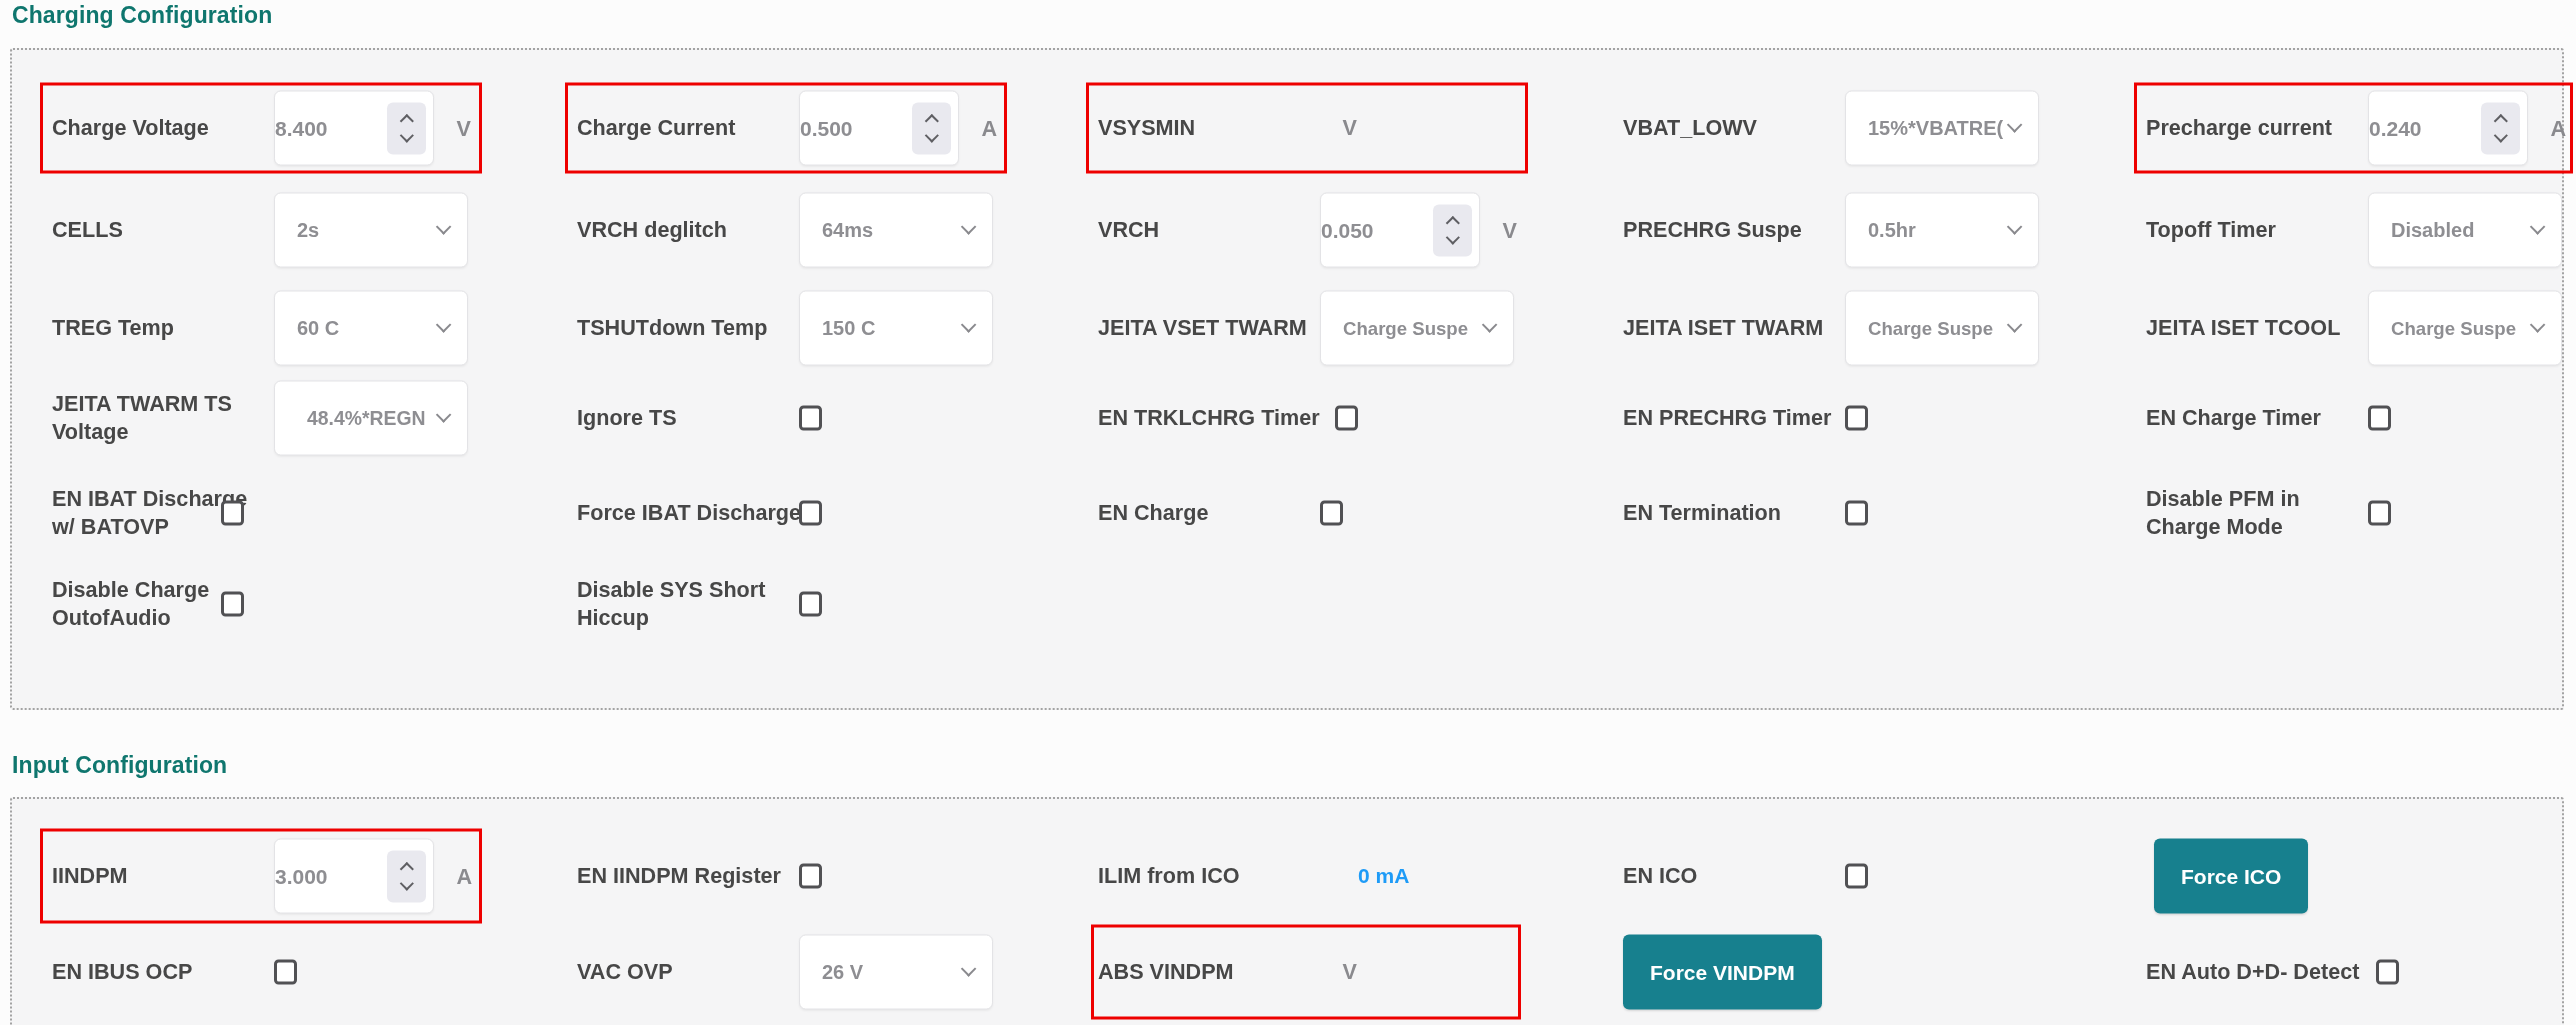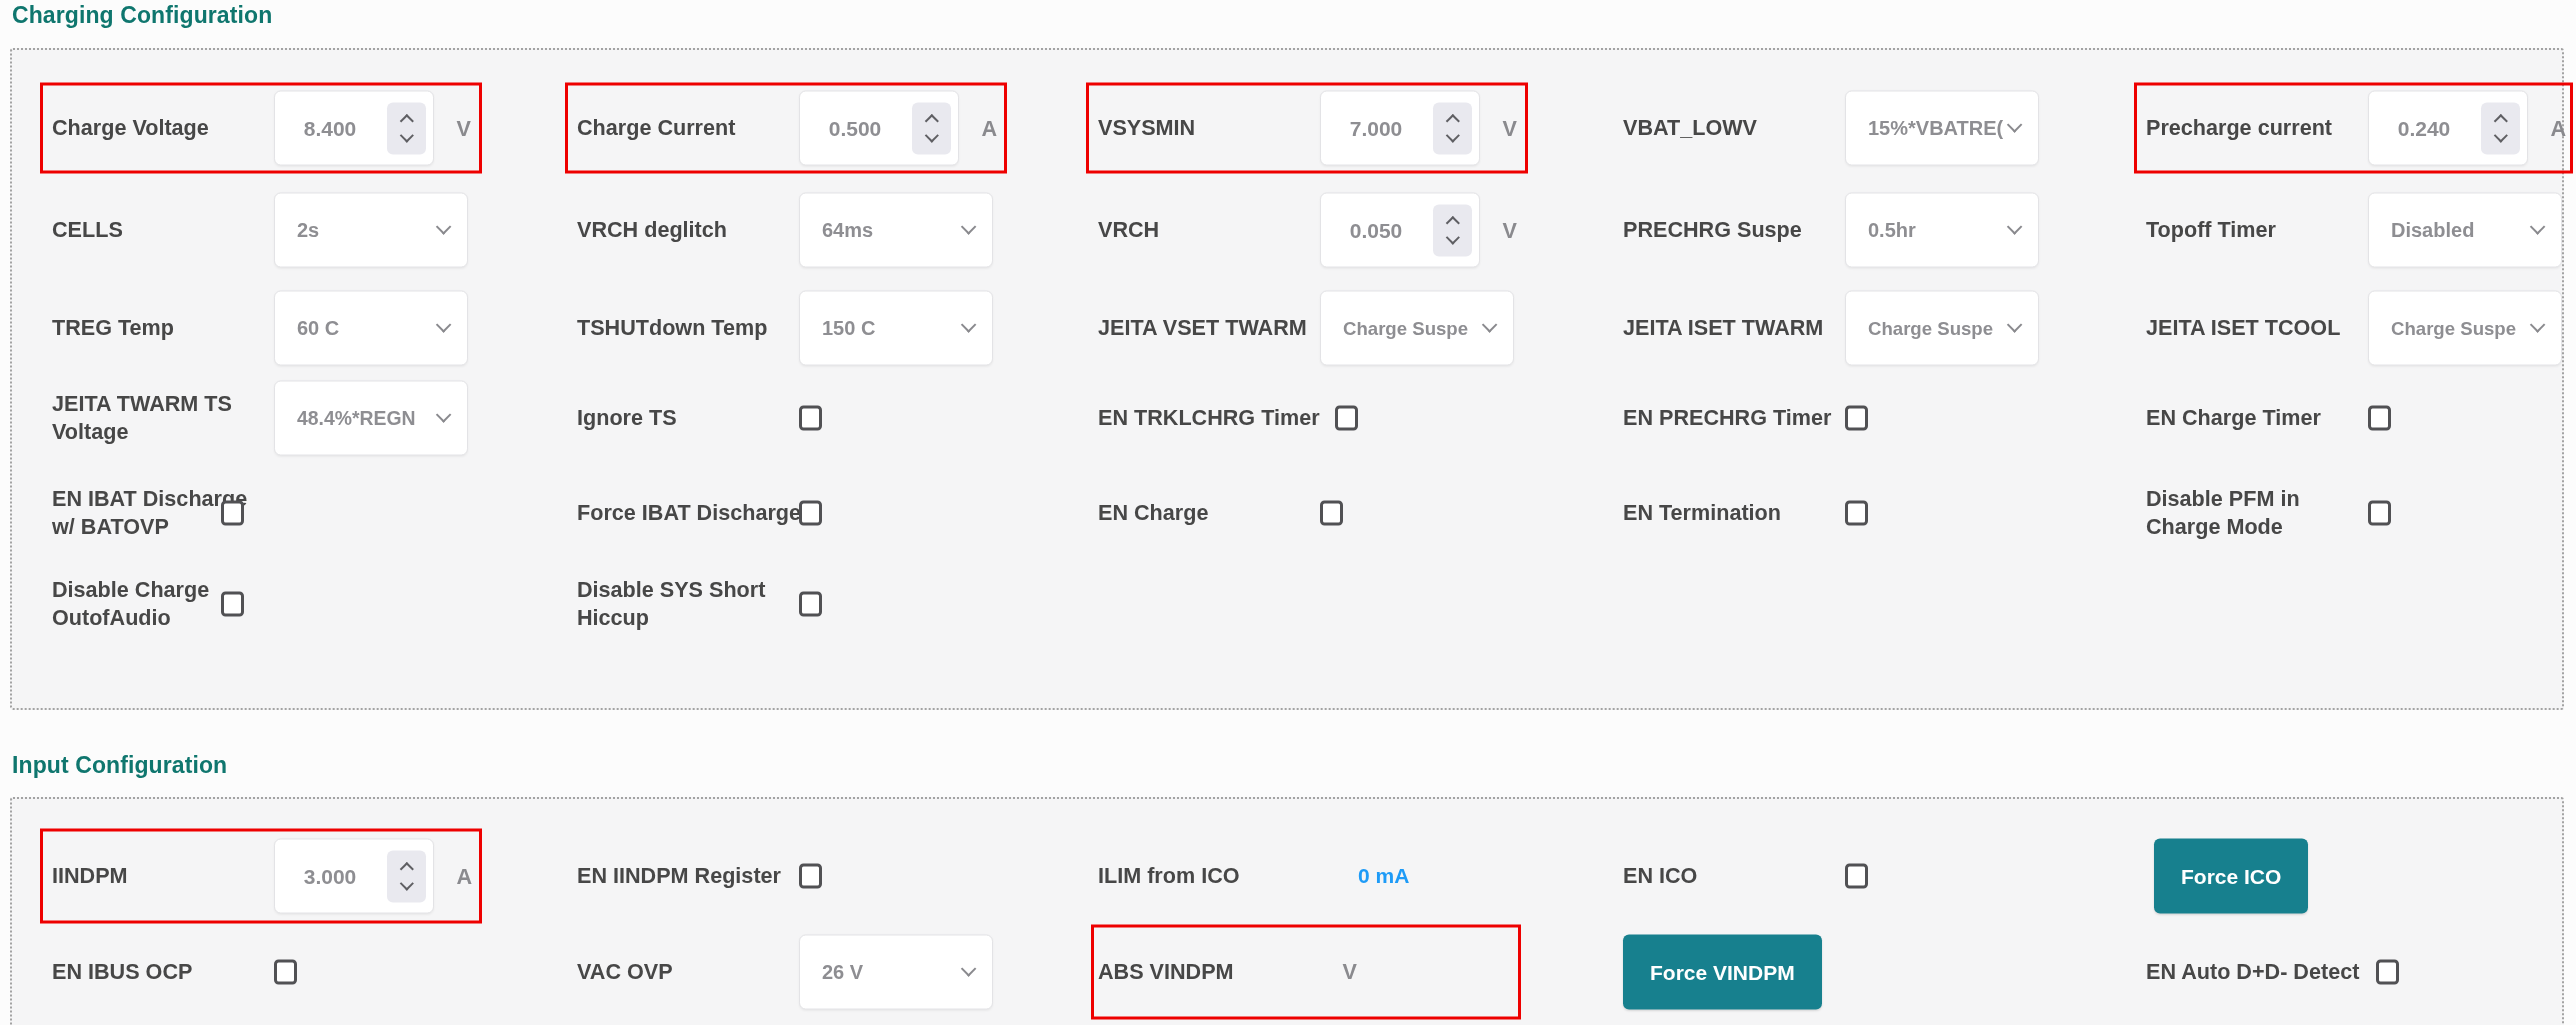--- a/index.html
+++ b/index.html
@@ -19,21 +19,21 @@
          font-size:21.6px; font-weight:600; color:#474747; line-height:1.3;
          white-space:pre-line; width:max-content; max-width:388px; z-index:1; }
 
   .ctrl { position:absolute; left:222px; top:50%; transform:translateY(-50%);
           display:flex; align-items:center; z-index:2; }
 
   
   .numbox { position:relative; width:160px; height:75px; background:#ffffff;
             border:0.7px solid #e3e3e6; border-radius:6.7px; box-shadow:0 0.7px 2.2px rgba(0,0,0,0.05);
             display:flex; align-items:center; padding-right:48px; }
-  .numval { flex:1; text-align:center; font-size:21px; font-weight:600; color:#8e8e92; }
+  .numval { flex:1; font-size:21px; font-weight:600; color:#8e8e92; }
   .stepper { position:absolute; right:6.7px; top:50%; transform:translateY(-50%);
              width:39px; height:52px; background:#e9e9ef; border-radius:6px;
              display:flex; flex-direction:column; align-items:center; justify-content:center; gap:10.4px; cursor:pointer; }
   .chev { display:inline-block; width:9.7px; height:9.7px;
           border-right:2.2px solid #5f5f63; border-bottom:2.2px solid #5f5f63; }
   .chev.up   { transform:rotate(-135deg); margin-bottom:-3px; }
   .chev.down { transform:rotate(45deg);  margin-top:-3px; }
 
   .unit { margin-left:22.4px; font-size:21.6px; font-weight:700; color:#8a8a8e; }
 
@@ -103,27 +103,20 @@
           </span>
       </div>
       <span class="unit">A</span>
     </div>
   </div>
 
   <div class="cell" style="left:1098px;top:128px;">
     <div class="hl"></div>
     <span class="lbl">VSYSMIN</span>
     <div class="ctrl">
-      <div class="numbox">
-        <span class="numval">7.000</span>
-        <span class="stepper">
-            <i class="chev up"></i>
-            <i class="chev down"></i>
-          </span>
-      </div>
       <span class="unit">V</span>
     </div>
   </div>
 
   <div class="cell" style="left:1623px;top:128px;">
     <span class="lbl">VBAT_LOWV</span>
     <div class="ctrl">
       <div class="selbox">
         <span class="selval">15%*VBATRE(</span>
         <i class="chev sel"></i>
@@ -248,21 +241,21 @@
         <i class="chev sel"></i>
       </div>
     </div>
   </div>
 
   <div class="cell" style="left:52px;top:418px;">
     <span class="lbl">JEITA TWARM TS
 Voltage</span>
     <div class="ctrl">
       <div class="selbox">
-        <span class="selval" style="font-size:19.4px;">48.4%*REGN</span>
+        <span class="selval" style="font-size:19.4px;margin-left:10px;">48.4%*REGN</span>
         <i class="chev sel"></i>
       </div>
     </div>
   </div>
 
   <div class="cell" style="left:577px;top:418px;">
     <span class="lbl">Ignore TS</span>
     <div class="ctrl">
         <span class="cb"></span>
       </div>

